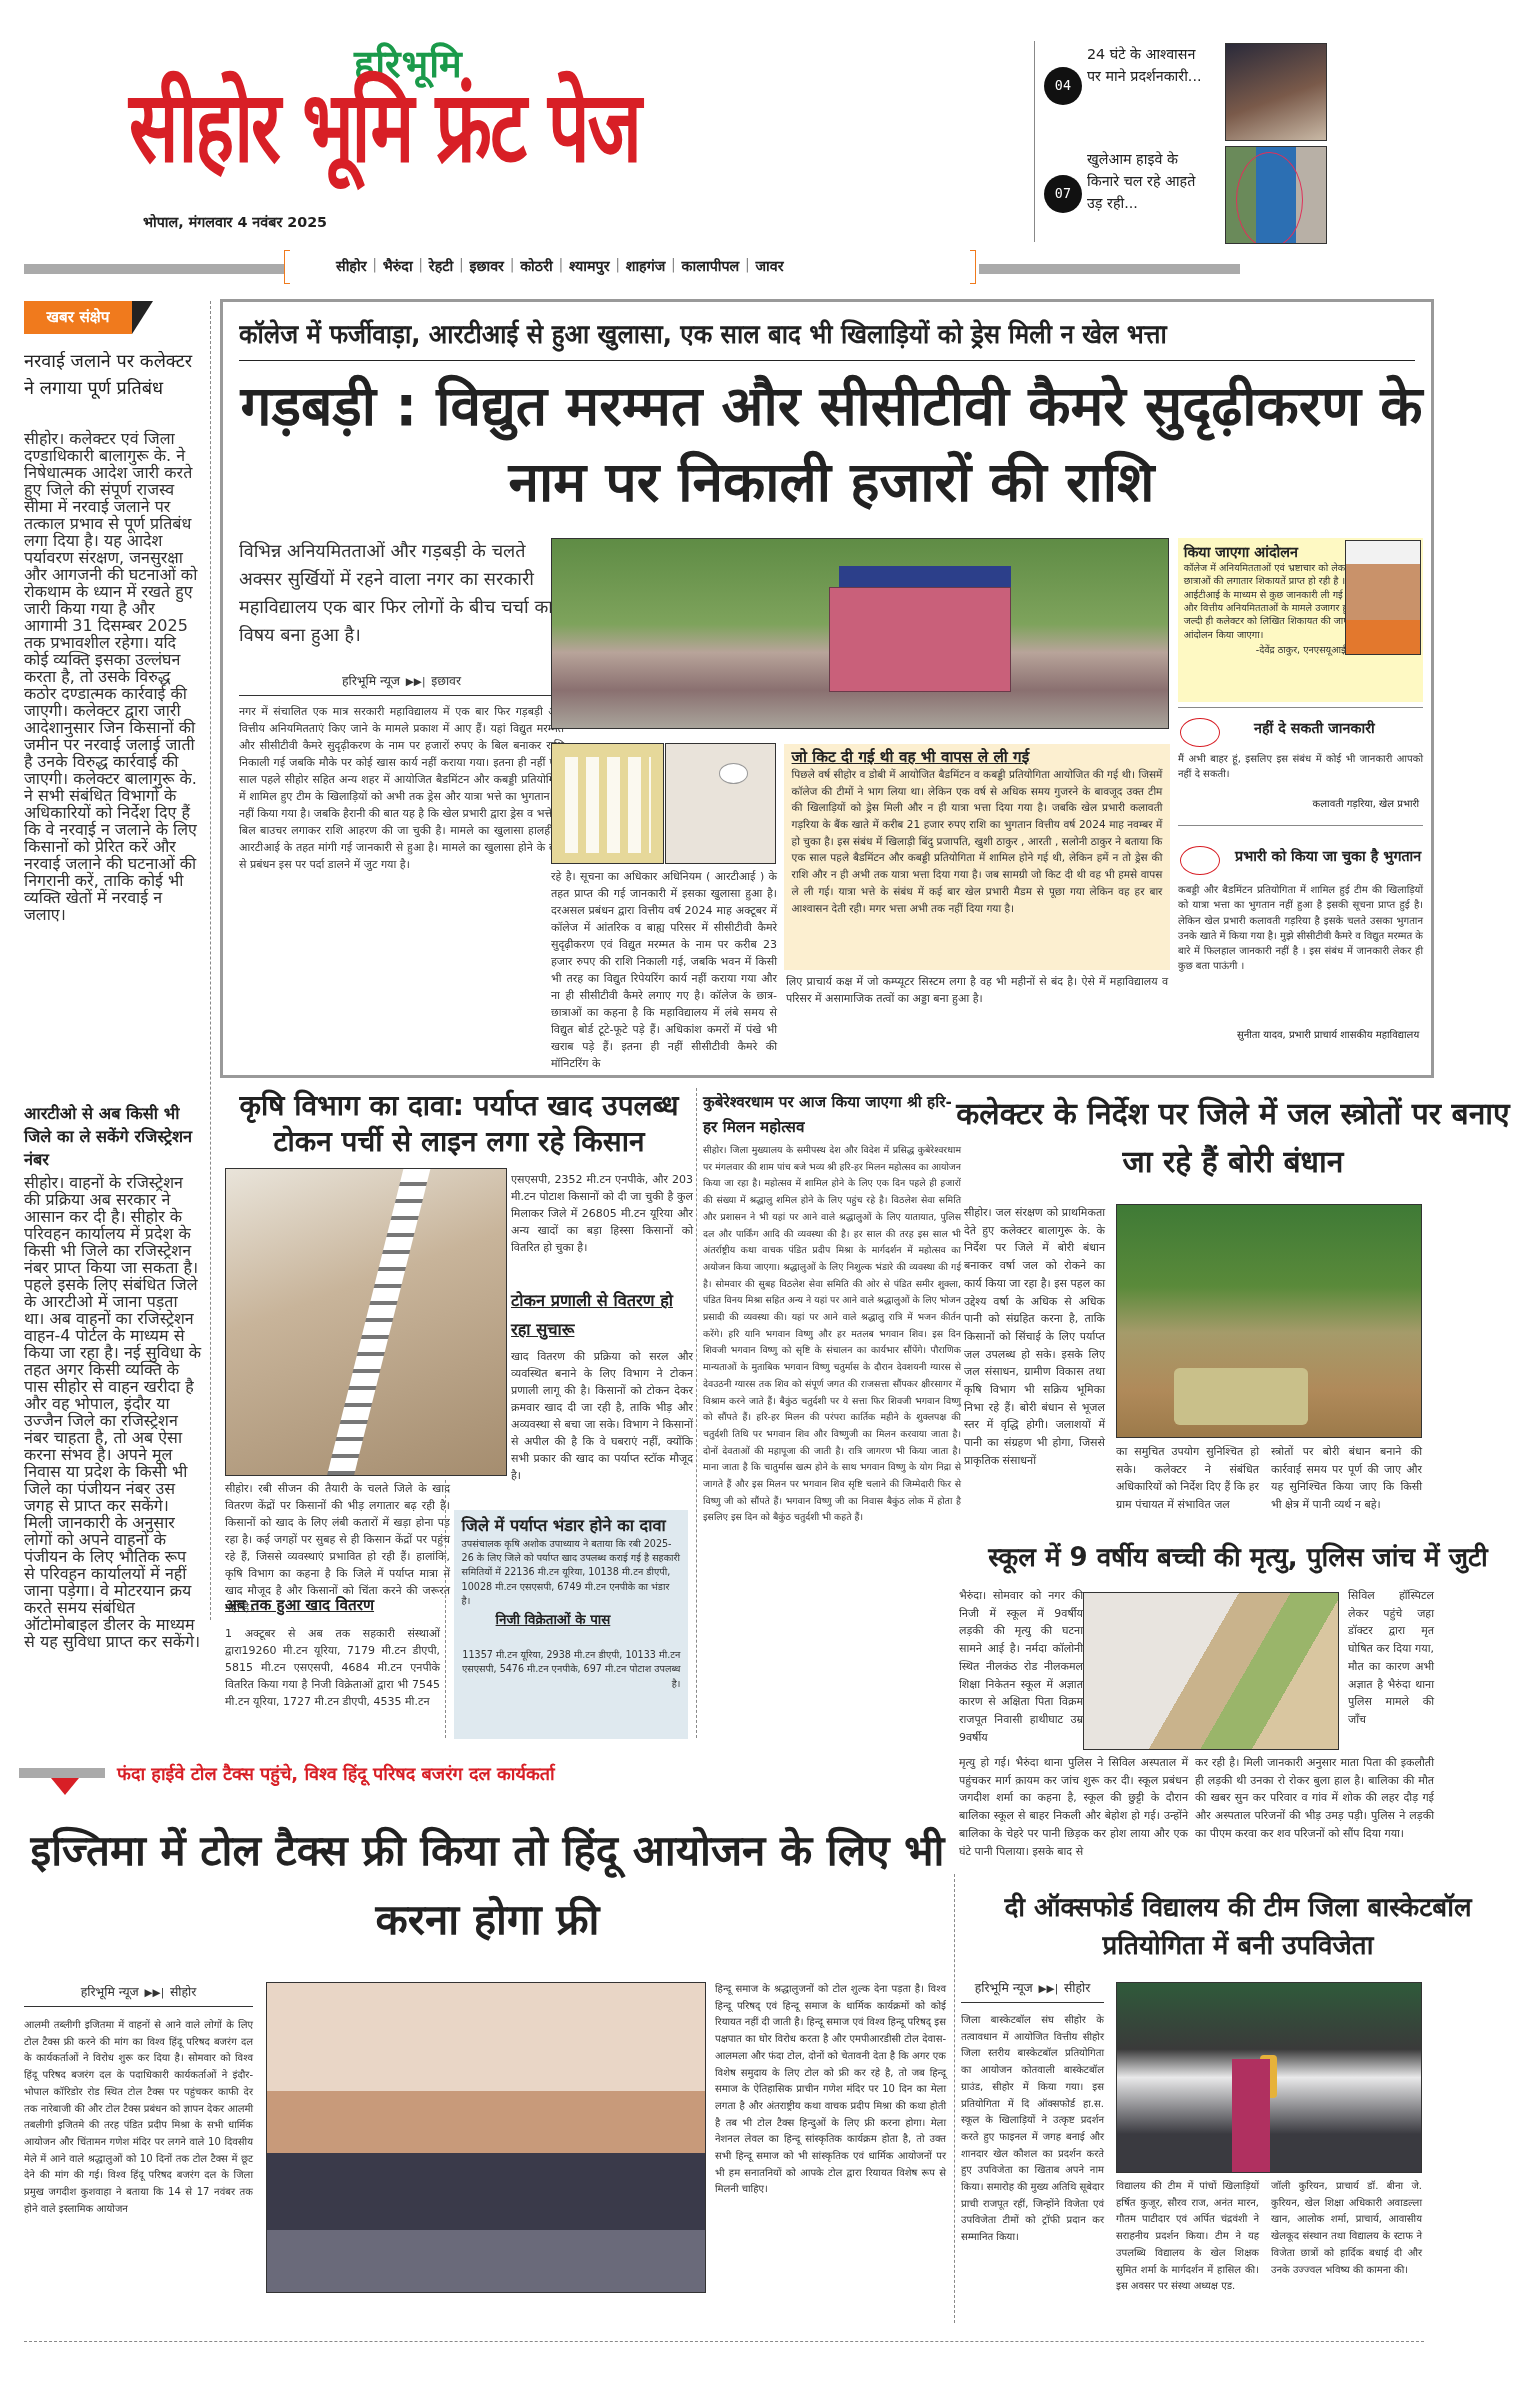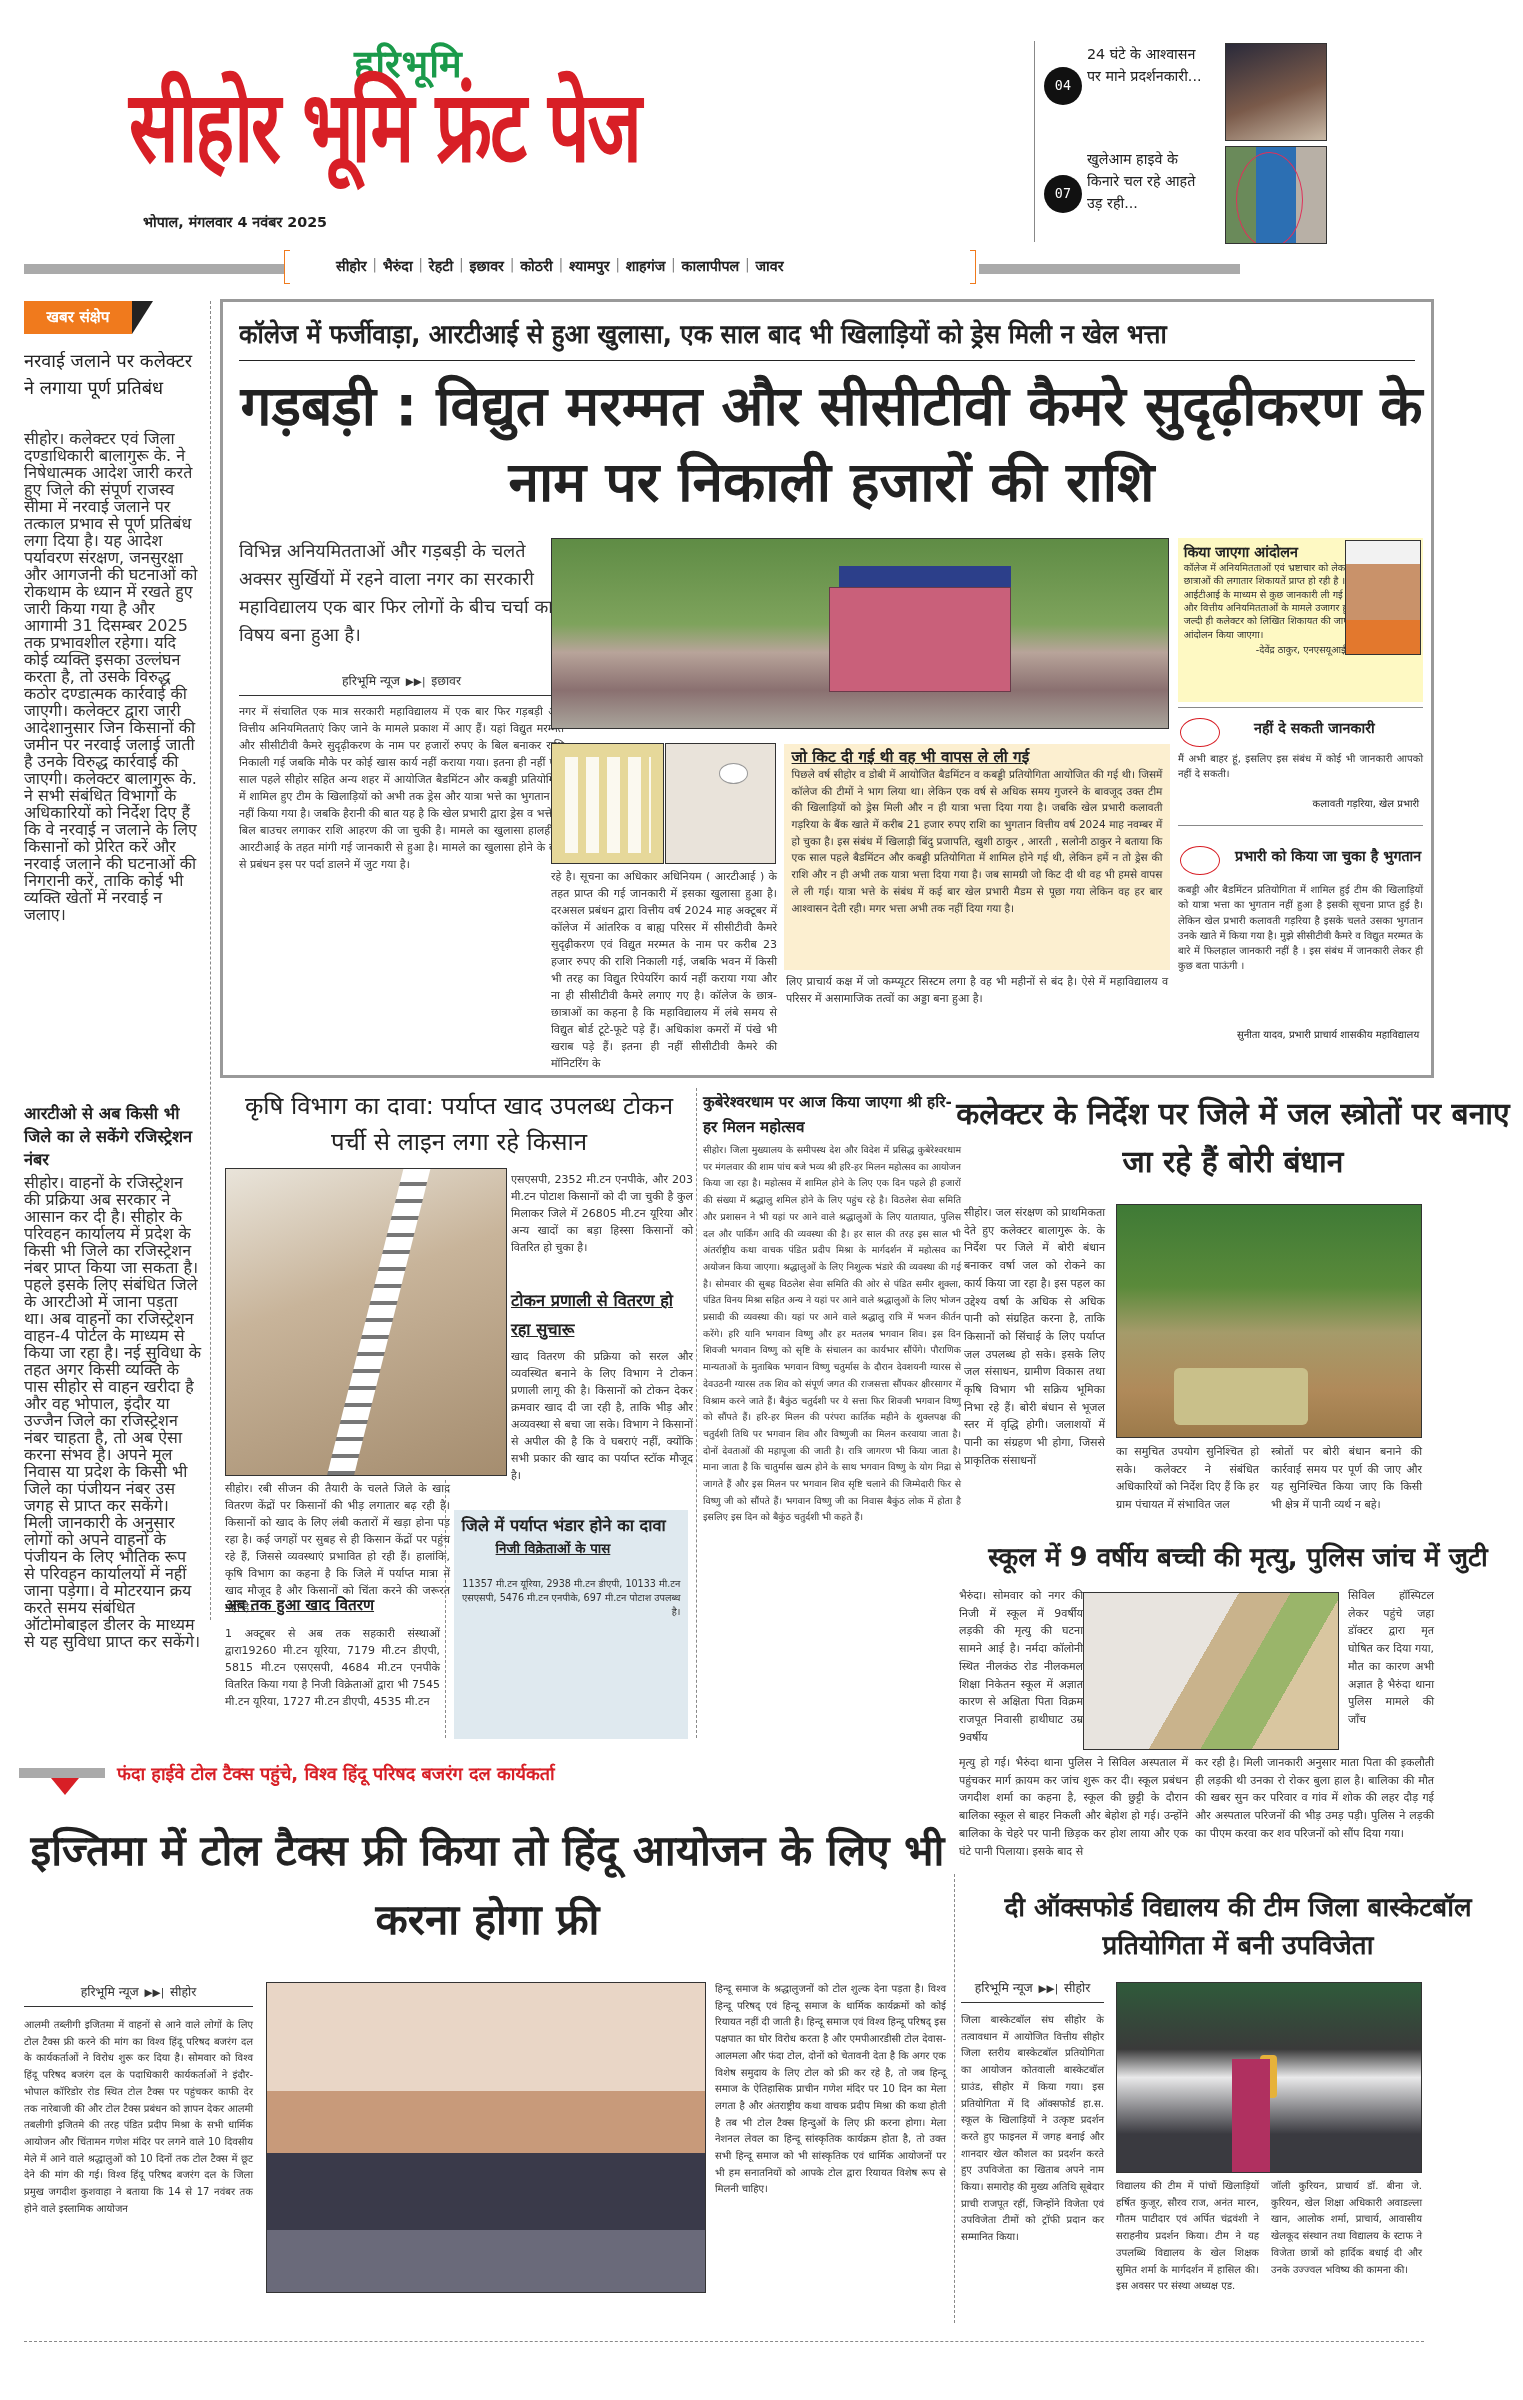--- a/index.html
+++ b/index.html
@@ -117,34 +117,35 @@
   <div class="abs" style="right:3.8px;top:88px;font-size:10px;color:#222;">कलावती गड़रिया, खेल प्रभारी</div>
 </div>
 
 <div class="abs" style="left:1178px;top:836px;width:245px;height:234px;">
   <div class="bubble" style="left:1.9px;top:9.6px;"></div>
   <div class="abs" style="left:57px;top:9.6px;font-size:14.3px;font-weight:bold;color:#222;">प्रभारी को किया जा चुका है भुगतान</div>
   <div class="abs txt-sm" style="left:0;top:46px;width:245px;font-size:10px;line-height:15.3px;">कबड्डी और बैडमिंटन प्रतियोगिता में शामिल हुई टीम की खिलाड़ियों को यात्रा भत्ता का भुगतान नहीं हुआ है इसकी सूचना प्राप्त हुई है। लेकिन खेल प्रभारी कलावती गड़रिया है इसके चलते उसका भुगतान उनके खाते में किया गया है। मुझे सीसीटीवी कैमरे व विद्युत मरम्मत के बारे में फिलहाल जानकारी नहीं है । इस संबंध में जानकारी लेकर ही कुछ बता पाऊंगी ।</div>
   <div class="abs" style="right:3.8px;top:191px;font-size:10px;color:#222;">सुनीता यादव, प्रभारी प्राचार्य शासकीय महाविद्यालय</div>
 </div>
 
-<div class="abs" style="left:225px;top:1088px;width:468px;font-size:24px;line-height:36px;font-weight:normal;color:#222;text-align:center;">कृषि विभाग का दावा: पर्याप्त खाद उपलब्ध टोकन पर्ची से लाइन लगा रहे किसान</div>
+<div class="abs" style="left:225px;top:1088px;width:468px;font-size:28px;line-height:36px;font-weight:bold;color:#222;text-align:center;">कृषि विभाग का दावा: पर्याप्त खाद उपलब्ध टोकन पर्ची से लाइन लगा रहे किसान</div>
 <div class="photo" style="left:225px;top:1168px;width:282px;height:308px;background:linear-gradient(160deg,#e9e4da 0%,#c8b49a 40%,#a58d6f 100%);">
   <div class="abs" style="left:139px;top:0;width:27px;height:308px;background:repeating-linear-gradient(180deg,#fff 0 13.4px,#777 13.4px 17px);transform:skewX(-14deg);"></div>
 </div>
 <div class="abs txt" style="left:511px;top:1171px;width:182px;font-size:11px;line-height:17px;">एसएसपी, 2352 मी.टन एनपीके, और 203 मी.टन पोटाश किसानों को दी जा चुकी है कुल मिलाकर जिले में 26805 मी.टन यूरिया और अन्य खादों का बड़ा हिस्सा किसानों को वितरित हो चुका है।</div>
 <div class="abs" style="left:511px;top:1286px;width:182px;font-size:16.3px;line-height:29px;font-weight:bold;color:#222;text-decoration:underline;">टोकन प्रणाली से वितरण हो रहा सुचारू</div>
 <div class="abs txt" style="left:511px;top:1348px;width:182px;font-size:11px;line-height:17px;">खाद वितरण की प्रक्रिया को सरल और व्यवस्थित बनाने के लिए विभाग ने टोकन प्रणाली लागू की है। किसानों को टोकन देकर क्रमवार खाद दी जा रही है, ताकि भीड़ और अव्यवस्था से बचा जा सके। विभाग ने किसानों से अपील की है कि वे घबराएं नहीं, क्योंकि सभी प्रकार की खाद का पर्याप्त स्टॉक मौजूद है।</div>
 <div class="abs txt" style="left:225px;top:1480px;width:225px;font-size:11px;line-height:17px;">सीहोर। रबी सीजन की तैयारी के चलते जिले के खाद वितरण केंद्रों पर किसानों की भीड़ लगातार बढ़ रही है। किसानों को खाद के लिए लंबी कतारों में खड़ा होना पड़ रहा है। कई जगहों पर सुबह से ही किसान केंद्रों पर पहुंच रहे हैं, जिससे व्यवस्थाएं प्रभावित हो रही हैं। हालांकि, कृषि विभाग का कहना है कि जिले में पर्याप्त मात्रा में खाद मौजूद है और किसानों को चिंता करने की जरूरत नहीं है।</div>
 <div class="abs" style="left:225px;top:1594px;width:220px;font-size:15.3px;font-weight:bold;color:#222;text-decoration:underline;">अब तक हुआ खाद वितरण</div>
 <div class="abs txt" style="left:225px;top:1625px;width:215px;font-size:11px;line-height:17px;">1 अक्टूबर से अब तक सहकारी संस्थाओं द्वारा19260 मी.टन यूरिया, 7179 मी.टन डीएपी, 5815 मी.टन एसएसपी, 4684 मी.टन एनपीके वितरित किया गया है निजी विक्रेताओं द्वारा भी 7545 मी.टन यूरिया, 1727 मी.टन डीएपी, 4535 मी.टन</div>
 <div class="dotv" style="left:445px;top:1480px;height:258px;"></div>
 
 <div class="abs" style="left:454px;top:1510px;width:234px;height:229px;background:#dfe9ef;padding:3.8px 7.6px;">
   <div style="font-size:16.3px;line-height:23px;font-weight:bold;color:#222;">जिले में पर्याप्त भंडार होने का दावा</div>
+  <div class="txt-sm" style="font-size:9.6px;line-height:14.3px;text-align:left;">उपसंचालक कृषि अशोक उपाध्याय ने बताया कि रबी 2025-26 के लिए जिले को पर्याप्त खाद उपलब्ध कराई गई है सहकारी समितियों में 22136 मी.टन यूरिया, 10138 मी.टन डीएपी, 10028 मी.टन एसएसपी, 6749 मी.टन एनपीके का भंडार है।</div>
   <div style="font-size:13.4px;font-weight:bold;color:#222;text-decoration:underline;margin-top:1.9px;padding-left:34px;">निजी विक्रेताओं के पास</div>
   <div class="txt-sm" style="font-size:9.6px;line-height:14.3px;text-align:right;margin-top:20px;">11357 मी.टन यूरिया, 2938 मी.टन डीएपी, 10133 मी.टन एसएसपी, 5476 मी.टन एनपीके, 697 मी.टन पोटाश उपलब्ध है।</div>
 </div>
 
 <div class="dotv" style="left:696px;top:1088px;height:650px;"></div>
 <div class="abs" style="left:703px;top:1090px;width:258px;font-size:15.3px;line-height:25px;font-weight:bold;color:#222;">कुबेरेश्वरधाम पर आज किया जाएगा श्री हरि-हर मिलन महोत्सव</div>
 <div class="abs txt" style="left:703px;top:1142px;width:258px;font-size:9.4px;line-height:16.7px;">सीहोर। जिला मुख्यालय के समीपस्थ देश और विदेश में प्रसिद्ध कुबेरेश्वरधाम पर मंगलवार की शाम पांच बजे भव्य श्री हरि-हर मिलन महोत्सव का आयोजन किया जा रहा है। महोत्सव में शामिल होने के लिए एक दिन पहले ही हजारों की संख्या में श्रद्धालु शमिल होने के लिए पहुंच रहे है। विठलेश सेवा समिति और प्रशासन ने भी यहां पर आने वाले श्रद्धालुओं के लिए यातायात, पुलिस दल और पार्किंग आदि की व्यवस्था की है। हर साल की तरह इस साल भी अंतर्राष्ट्रीय कथा वाचक पंडित प्रदीप मिश्रा के मार्गदर्शन में महोत्सव का अयोजन किया जाएगा। श्रद्धालुओं के लिए निशुल्क भंडारे की व्यवस्था की गई है। सोमवार की सुबह विठलेश सेवा समिति की ओर से पंडित समीर शुक्ला, पंडित विनय मिश्रा सहित अन्य ने यहां पर आने वाले श्रद्धालुओं के लिए भोजन प्रसादी की व्यवस्था की। यहां पर आने वाले श्रद्धालु रात्रि में भजन कीर्तन करेंगे। हरि यानि भगवान विष्णु और हर मतलब भगवान शिव। इस दिन शिवजी भगवान विष्णु को सृष्टि के संचालन का कार्यभार सौंपेंगे। पौराणिक मान्यताओं के मुताबिक भगवान विष्णु चतुर्मास के दौरान देवशयनी ग्यारस से देवउठनी ग्यारस तक शिव को संपूर्ण जगत की राजसत्ता सौंपकर क्षीरसागर में विश्राम करने जाते हैं। बैकुंठ चतुर्दशी पर ये सत्ता फिर शिवजी भगवान विष्णु को सौंपते हैं। हरि-हर मिलन की परंपरा कार्तिक महीने के शुक्लपक्ष की चतुर्दशी तिथि पर भगवान शिव और विष्णुजी का मिलन करवाया जाता है। दोनों देवताओं की महापूजा की जाती है। रात्रि जागरण भी किया जाता है। माना जाता है कि चातुर्मास खत्म होने के साथ भगवान विष्णु के योग निद्रा से जागते हैं और इस मिलन पर भगवान शिव सृष्टि चलाने की जिम्मेदारी फिर से विष्णु जी को सौंपते हैं। भगवान विष्णु जी का निवास बैकुंठ लोक में होता है इसलिए इस दिन को बैकुंठ चतुर्दशी भी कहते हैं।</div>
 
 <div class="abs" style="left:956px;top:1090px;width:554px;font-size:30px;line-height:48px;font-weight:bold;color:#222;text-align:center;">कलेक्टर के निर्देश पर जिले में जल स्त्रोतों पर बनाए जा रहे हैं बोरी बंधान</div>
 <div class="abs txt" style="left:964px;top:1204px;width:141px;font-size:11px;line-height:17.7px;">सीहोर। जल संरक्षण को प्राथमिकता देते हुए कलेक्टर बालागुरू के. के निर्देश पर जिले में बोरी बंधान बनाकर वर्षा जल को रोकने का कार्य किया जा रहा है। इस पहल का उद्देश्य वर्षा के अधिक से अधिक पानी को संग्रहित करना है, ताकि किसानों को सिंचाई के लिए पर्याप्त जल उपलब्ध हो सके। इसके लिए जल संसाधन, ग्रामीण विकास तथा कृषि विभाग भी सक्रिय भूमिका निभा रहे हैं। बोरी बंधान से भूजल स्तर में वृद्धि होगी। जलाशयों में पानी का संग्रहण भी होगा, जिससे प्राकृतिक संसाधनों</div>

